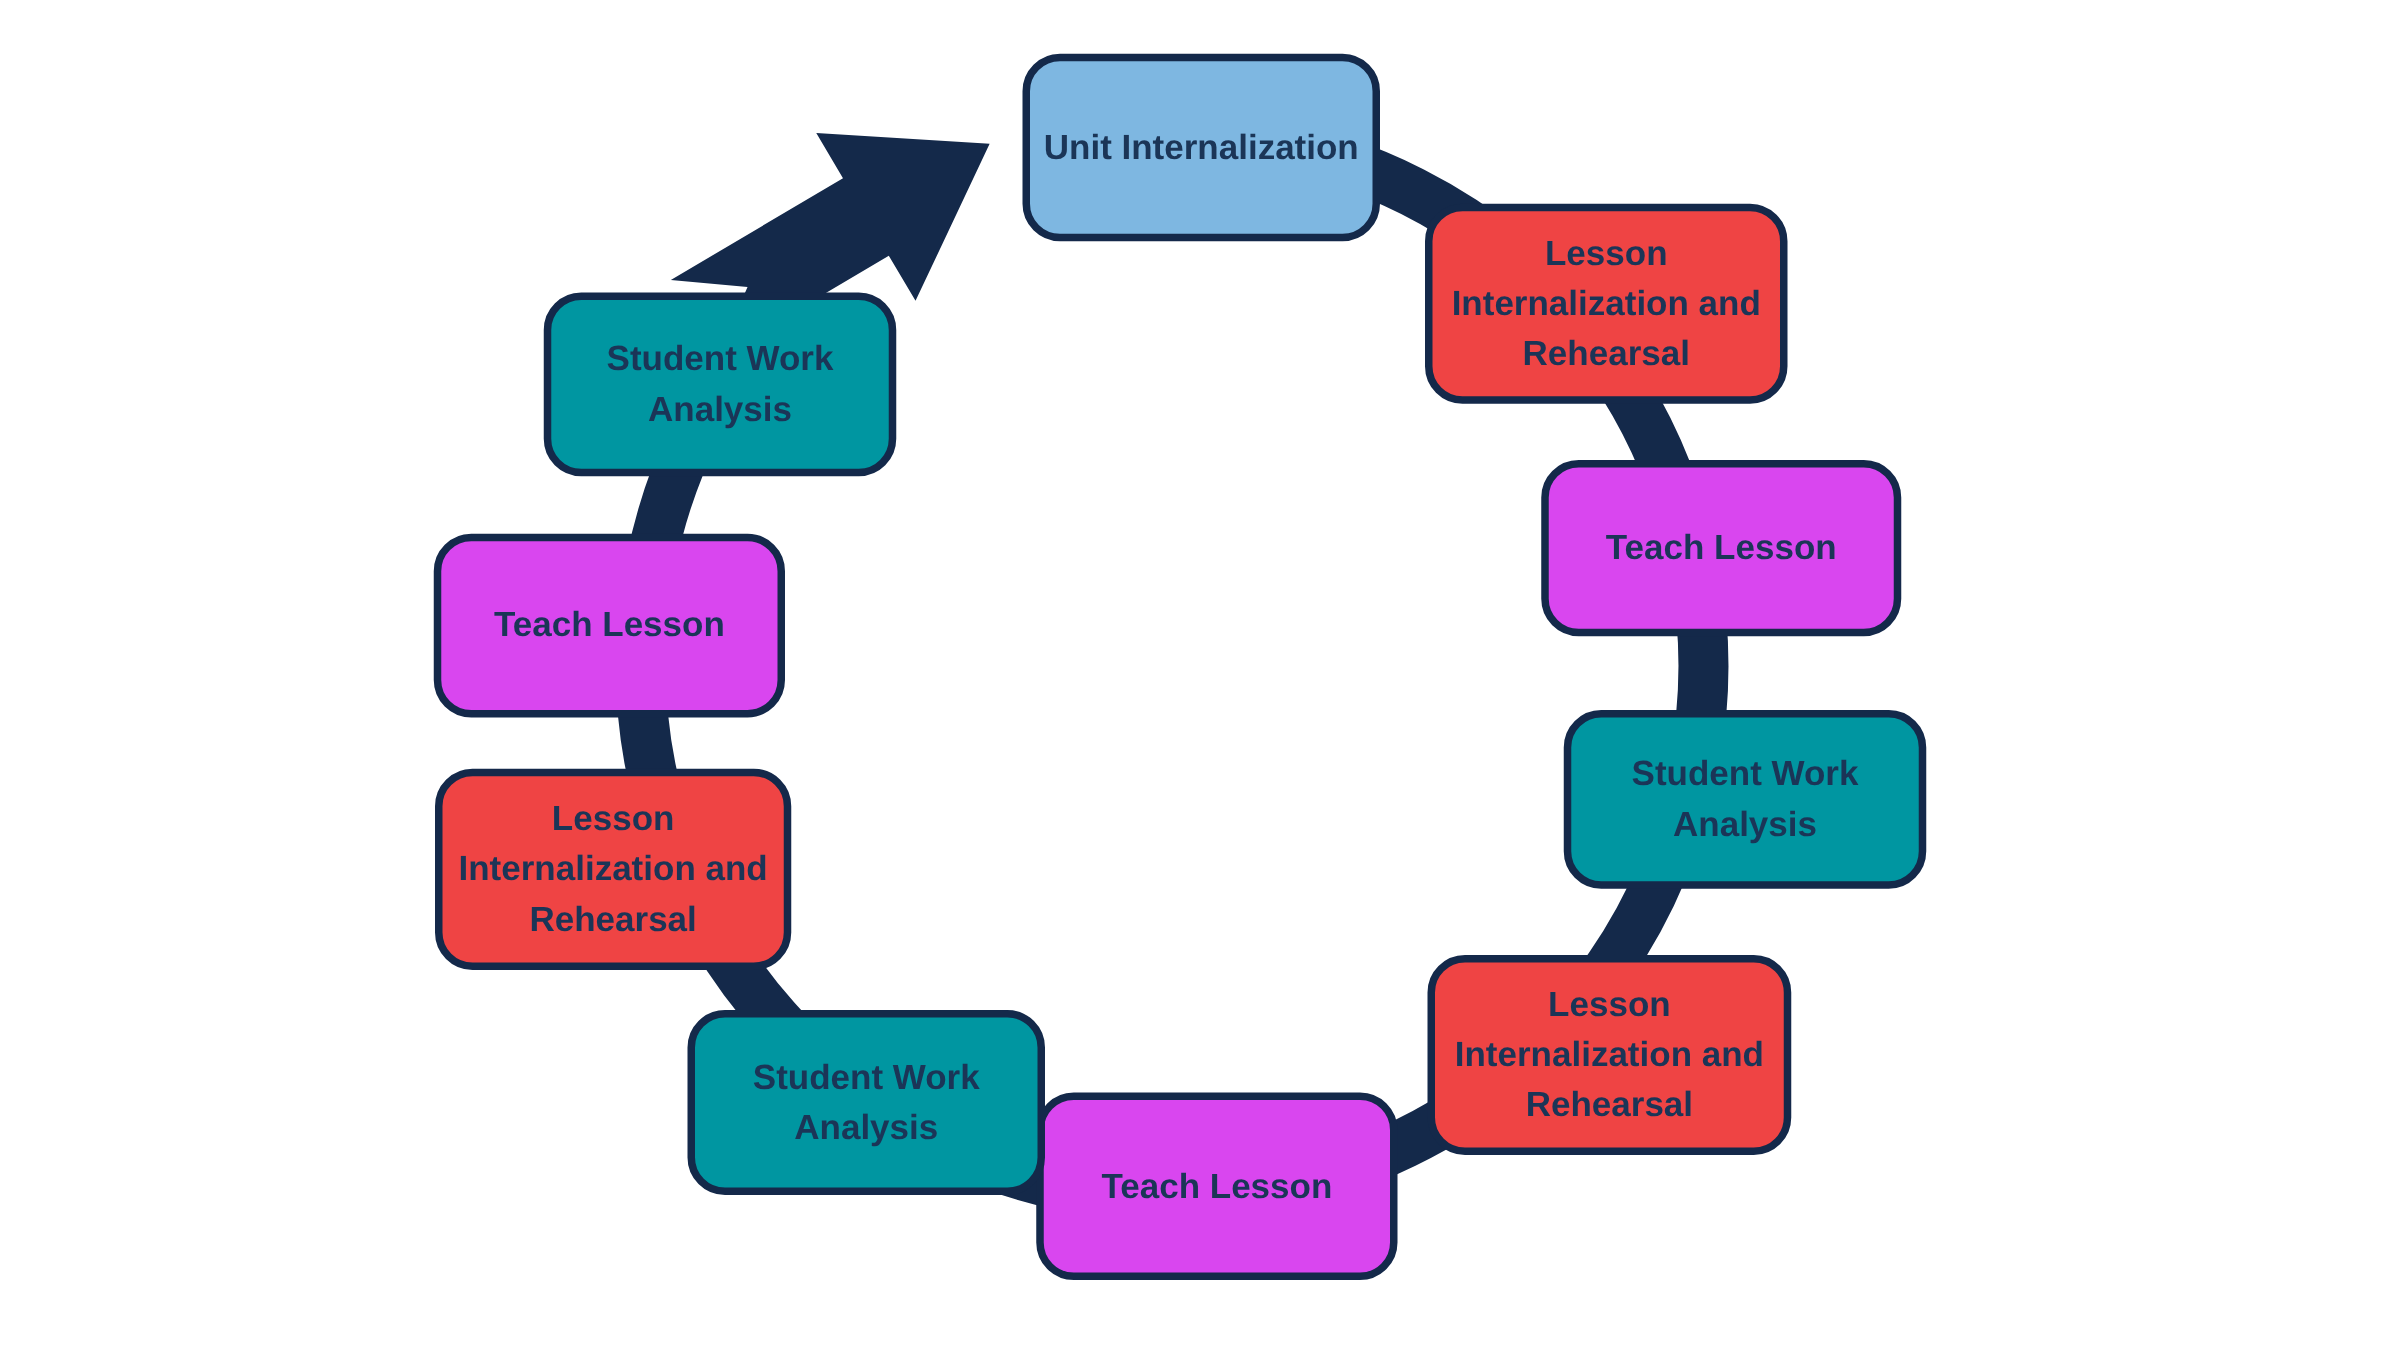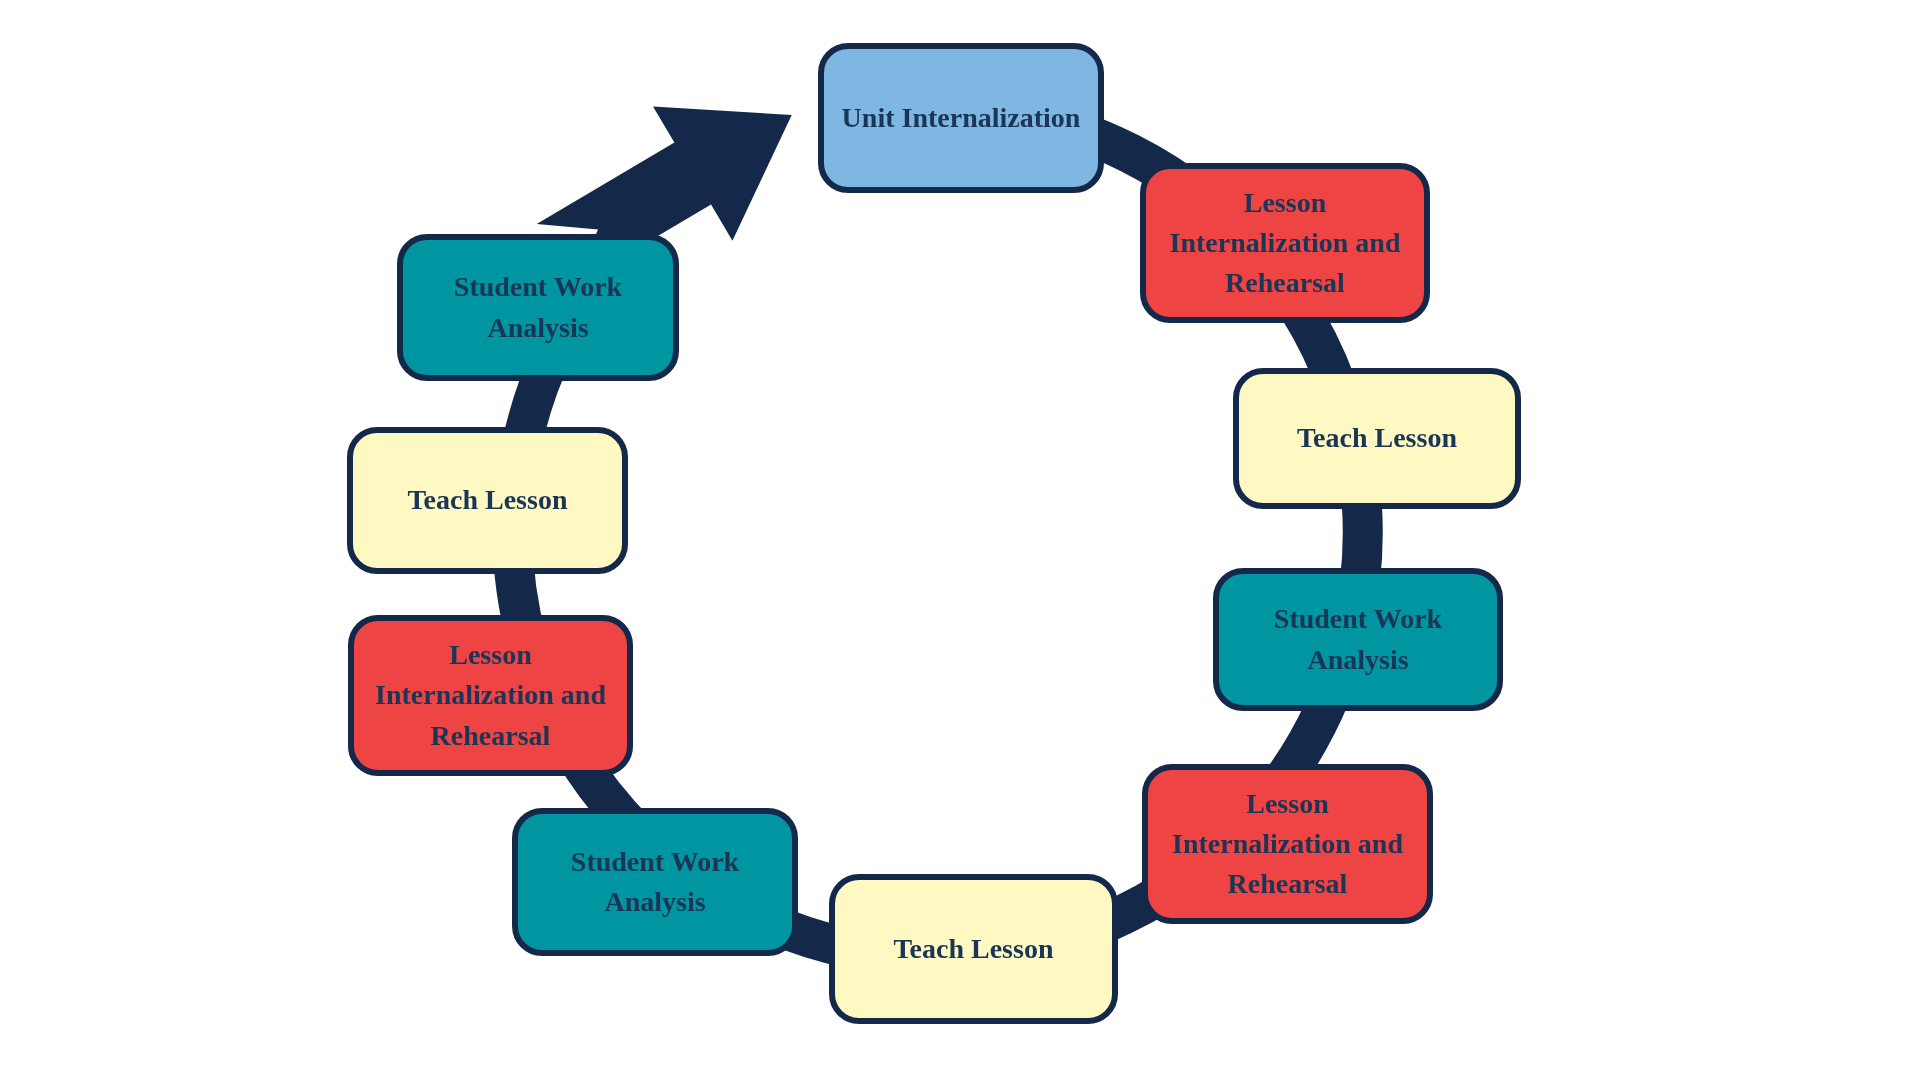--- a/index.html
+++ b/index.html
@@ -2,21 +2,21 @@
 <html><head>
 <meta charset="utf-8">
 <style>
   html, body { margin: 0; padding: 0; background: #ffffff; }
   #canvas {
     position: relative;
     width: 1920px;
     height: 1080px;
     background: #ffffff;
     overflow: hidden;
-    font-family: Liberation Serif, serif;
+    font-family: Liberation Sans, sans-serif;
   }
   #ring-svg {
     position: absolute;
     left: 0; top: 0;
     width: 1920px; height: 1080px;
     z-index: 1;
   }
   .box {
     position: absolute;
     z-index: 2;
@@ -28,22 +28,22 @@
     font-size: 28px;
     line-height: 1.43;
     display: flex;
     align-items: center;
     justify-content: center;
     text-align: center;
     padding: 0 10px;
   }
   .v-blue  { background: #7EB7E1; }
   .v-mint  { background: #ef4444; }
-  .v-green { background: #fef9c3; }
-  .v-teal  { background: #0096A1; }
+  .v-green { background: #d946ef; }
+  .v-teal  { background: #0096A1; margin-left: 38px; }
 
   .box-1  { left: 818px;  top: 43px;  width: 286px; height: 150px; }
   .box-2  { left: 1140px; top: 163px; width: 290px; height: 160px; }
   .box-3  { left: 1233px; top: 368px; width: 288px; height: 141px; }
   .box-4  { left: 1213px; top: 568px; width: 290px; height: 143px; }
   .box-5  { left: 1142px; top: 764px; width: 291px; height: 160px; }
   .box-6  { left: 829px;  top: 874px; width: 289px; height: 150px; }
   .box-7  { left: 512px;  top: 808px; width: 286px; height: 148px; }
   .box-8  { left: 348px;  top: 615px; width: 285px; height: 161px; }
   .box-9  { left: 347px;  top: 427px; width: 281px; height: 147px; }

